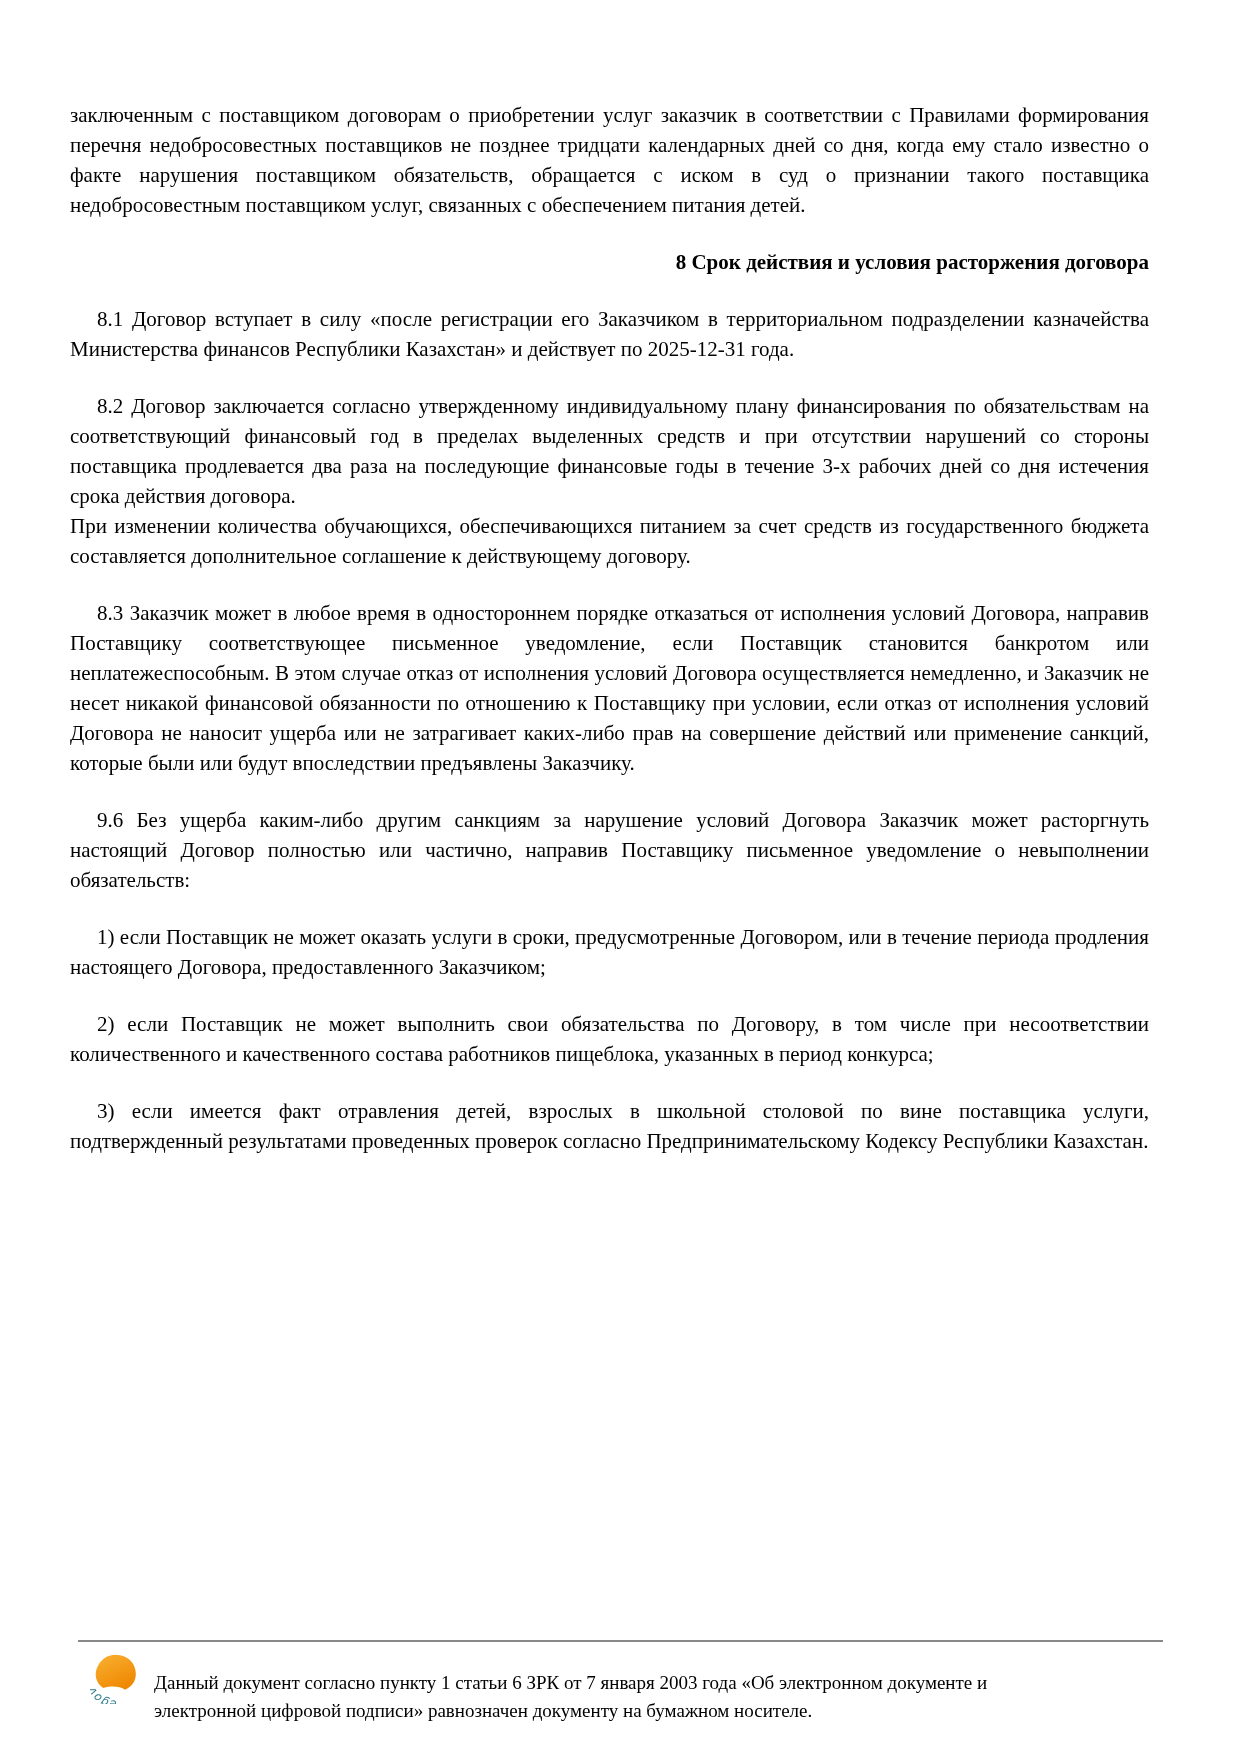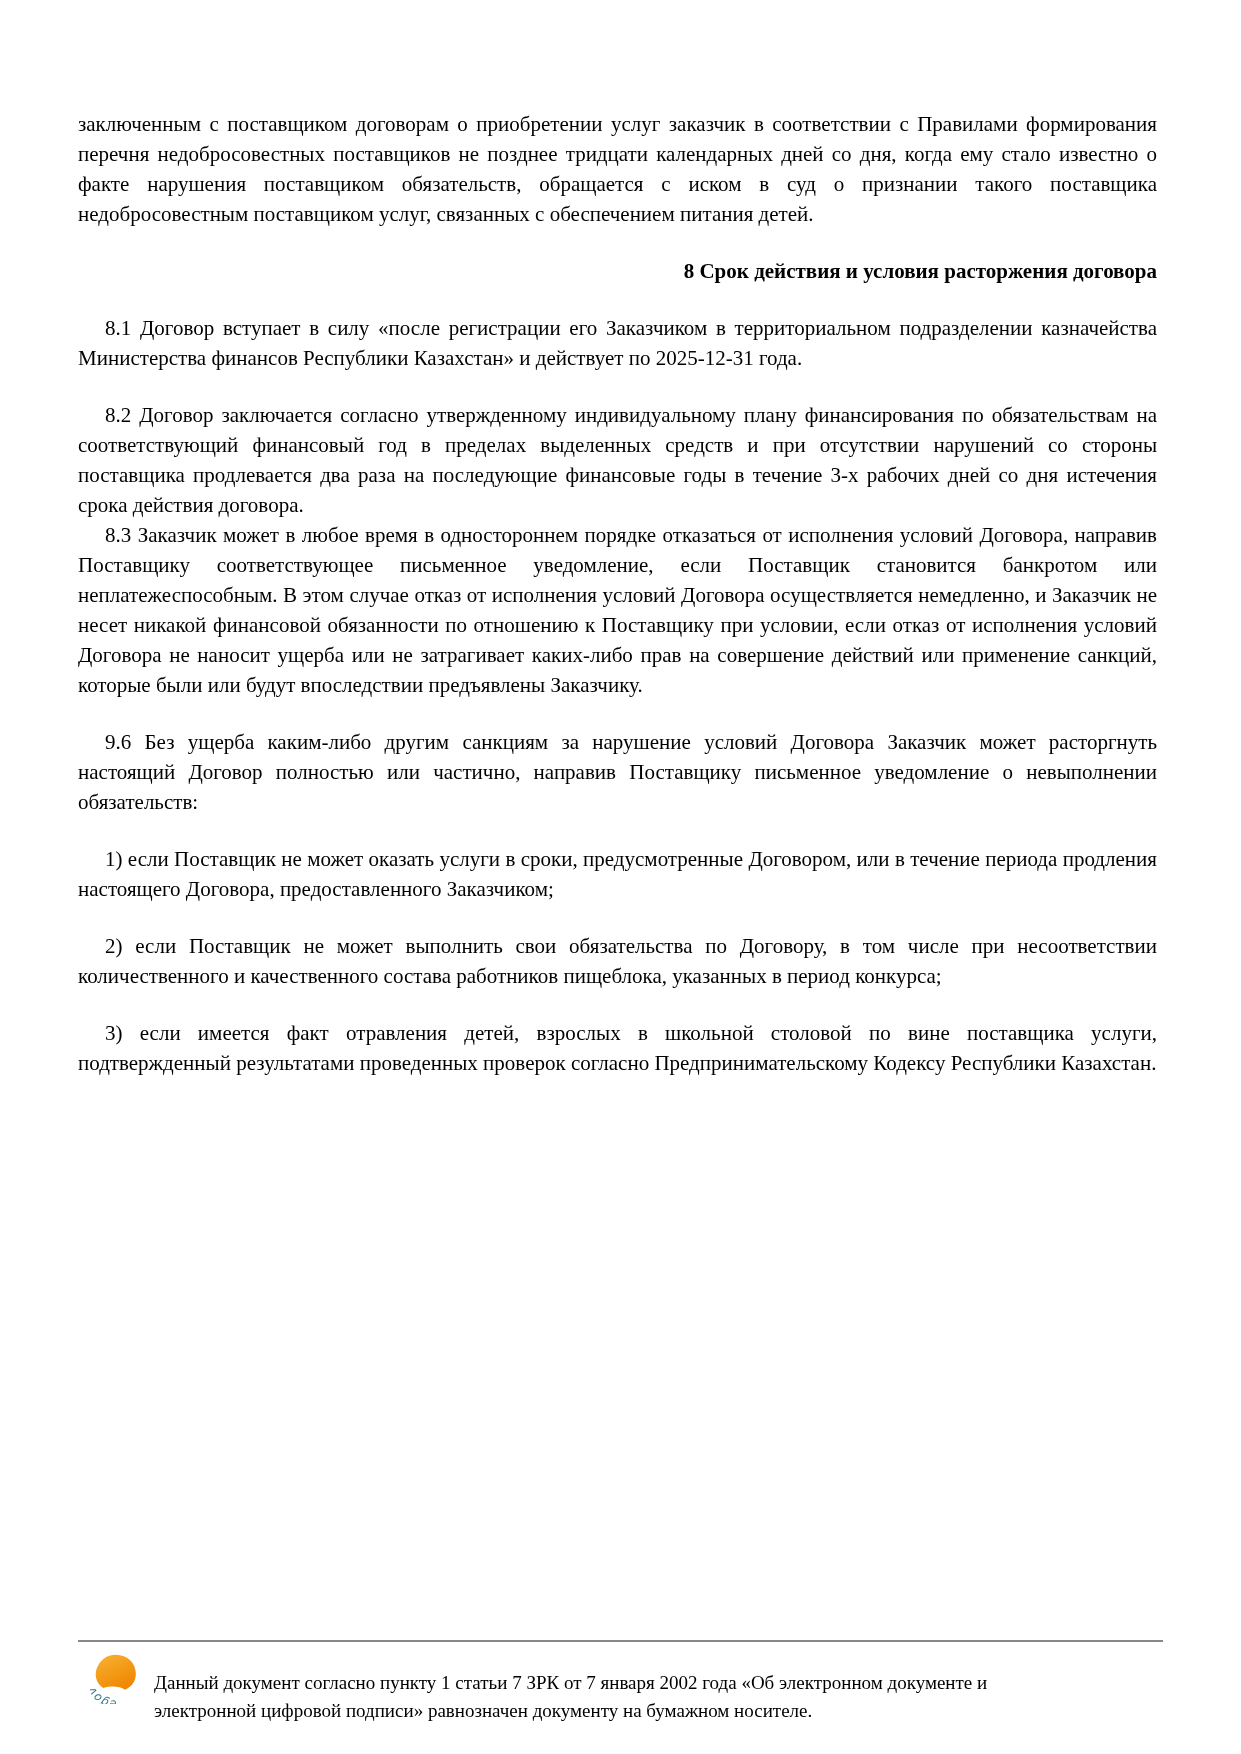--- a/index.html
+++ b/index.html
@@ -8,23 +8,22 @@
     width: 1241px;
     height: 1754px;
     background: #ffffff;
     font-family: "Liberation Serif", "DejaVu Serif", serif;
     color: #000000;
     overflow: hidden;
   }
   .content {
     position: absolute;
     top: 100px;
-    left: 78px;
+    left: 70px;
     width: 1079px;
-    margin-top: 9px;
   }
   .para {
     font-size: 21px;
     line-height: 30px;
     text-align: justify;
     margin: 0 0 27px 0;
   }
   .para.indent { text-indent: 27px; } 
   .heading {
     font-size: 21px;
@@ -64,20 +63,21 @@
 <div class="page">
   <div class="content">
 
     <p class="para">заключенным с поставщиком договорам о приобретении услуг заказчик в соответствии с Правилами формирования перечня недобросовестных поставщиков не позднее тридцати календарных дней со дня, когда ему стало известно о факте нарушения поставщиком обязательств, обращается с иском в суд о признании такого поставщика недобросовестным поставщиком услуг, связанных с обеспечением питания детей.</p>
 
     <h1 class="heading">8 Срок действия и условия расторжения договора</h1>
 
     <p class="para indent">8.1 Договор вступает в силу «после регистрации его Заказчиком в территориальном подразделении казначейства Министерства финансов Республики Казахстан» и действует по 2025-12-31 года.</p>
 
     <p class="para indent" style="margin-bottom:0;font-family:Liberation Serif, serif;">8.2 Договор заключается согласно утвержденному индивидуальному плану финансирования по обязательствам на соответствующий финансовый год в пределах выделенных средств и при отсутствии нарушений со стороны поставщика продлевается два раза на последующие финансовые годы в течение 3-х рабочих дней со дня истечения срока действия договора.</p>
+    <p class="para">При изменении количества обучающихся, обеспечивающихся питанием за счет средств из государственного бюджета составляется дополнительное соглашение к действующему договору.</p>
 
     <p class="para indent">8.3 Заказчик может в любое время в одностороннем порядке отказаться от исполнения условий Договора, направив Поставщику соответствующее письменное уведомление, если Поставщик становится банкротом или неплатежеспособным. В этом случае отказ от исполнения условий Договора осуществляется немедленно, и Заказчик не несет никакой финансовой обязанности по отношению к Поставщику при условии, если отказ от исполнения условий Договора не наносит ущерба или не затрагивает каких-либо прав на совершение действий или применение санкций, которые были или будут впоследствии предъявлены Заказчику.</p>
 
 
     <p class="para indent">9.6 Без ущерба каким-либо другим санкциям за нарушение условий Договора Заказчик может расторгнуть настоящий Договор полностью или частично, направив Поставщику письменное уведомление о невыполнении обязательств:</p>
 
     <p class="para indent">1) если Поставщик не может оказать услуги в сроки, предусмотренные Договором, или в течение периода продления настоящего Договора, предоставленного Заказчиком;</p>
 
     <p class="para indent">2) если Поставщик не может выполнить свои обязательства по Договору, в том числе при несоответствии количественного и качественного состава работников пищеблока, указанных в период конкурса;</p>
 
@@ -96,15 +96,15 @@
             <stop offset="1" stop-color="#EF8903"></stop>
           </linearGradient>
         </defs>
         <path d="M31 3 C45 3 55 13 55 26 C55 35 50 42 42 45 C36 41 26 40 16 43 C8 38 5 29 8 20 C12 9 20 3 31 3 Z" fill="url(#og)"></path>
         <path id="egov-arc" d="M40 56 A26 26 0 0 1 5 40" fill="none"></path>
         <text font-size="14" font-style="italic" font-family="DejaVu Sans, sans-serif" fill="#35808F">
           <textPath href="#egov-arc" startOffset="8">egov.kz</textPath>
         </text>
       </svg>
     </span>
-    <p class="footer-note">Данный документ согласно пункту 1 статьи 7 ЗРК от 7 января 2002 года «Об электронном документе и электронной цифровой подписи» равнозначен документу на бумажном носителе.</p>
+    <p class="footer-note">Данный документ согласно пункту 1 статьи 6 ЗРК от 7 января 2003 года «Об электронном документе и электронной цифровой подписи» равнозначен документу на бумажном носителе.</p>
   </div>
 </div>
 
 </body></html>

